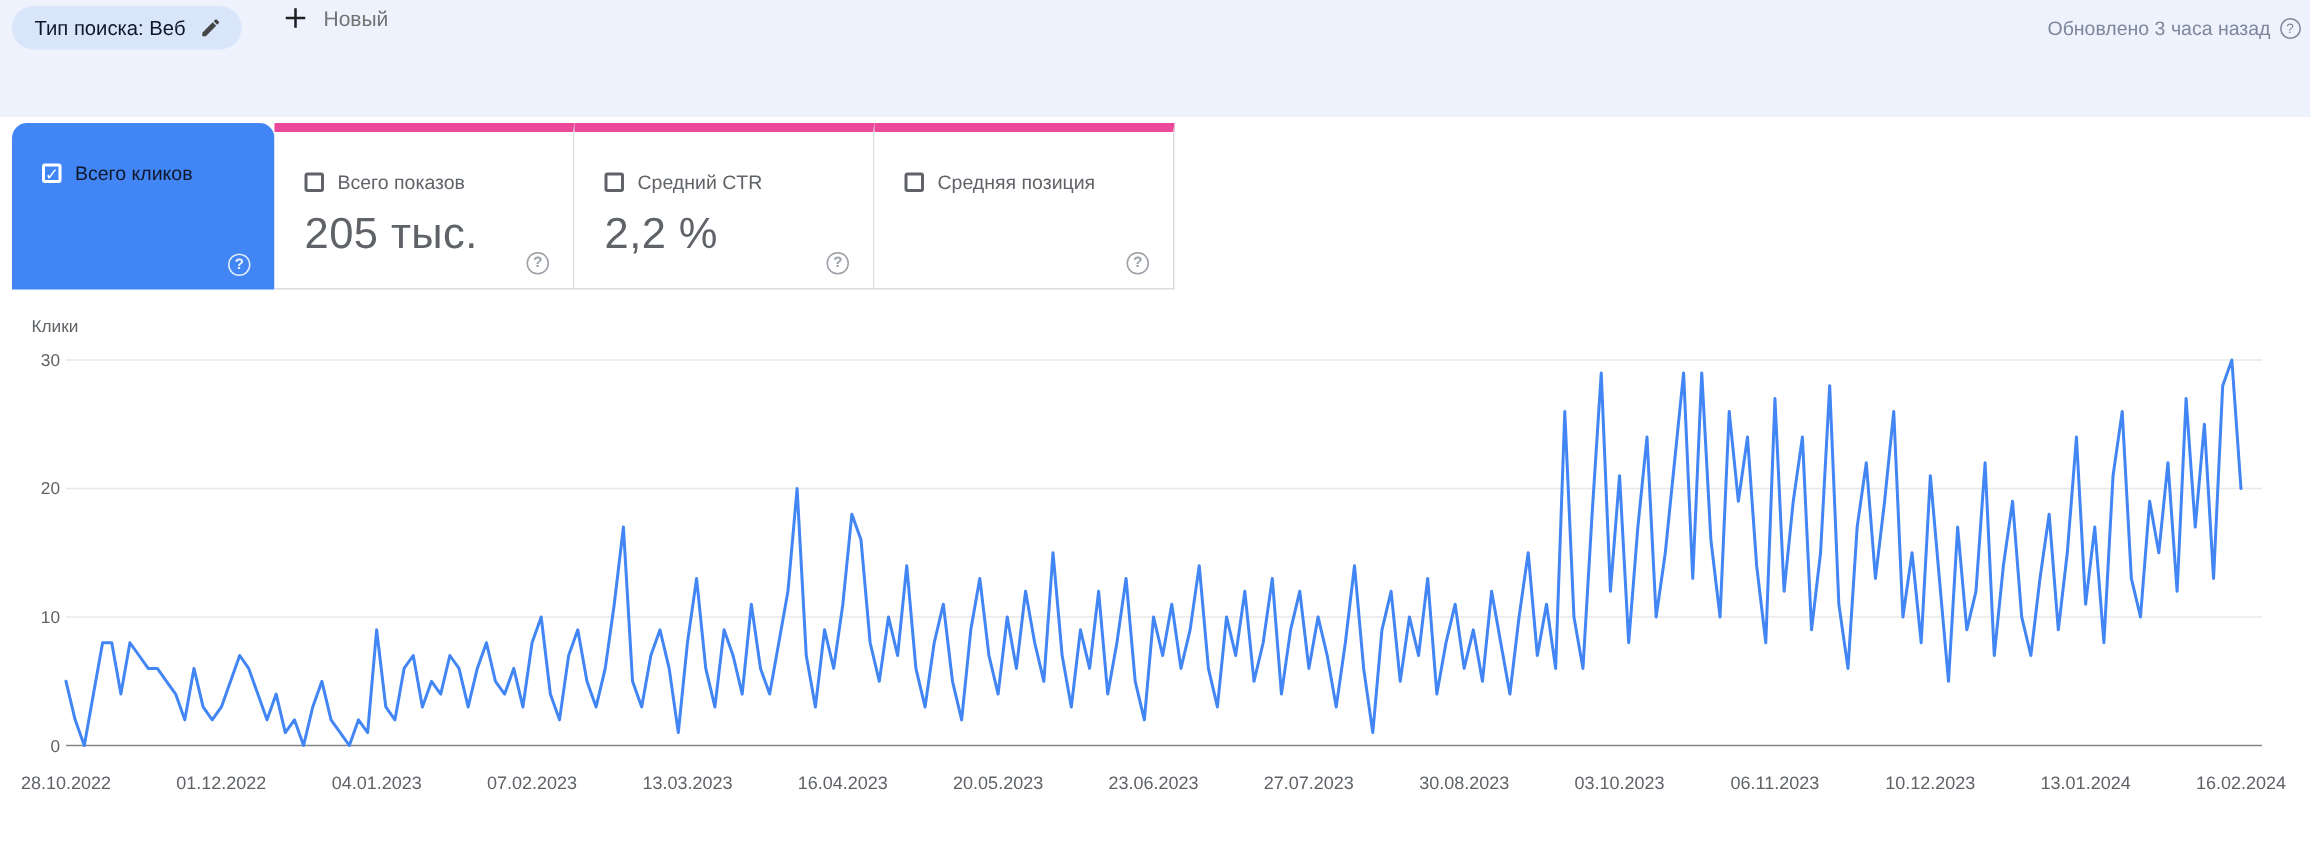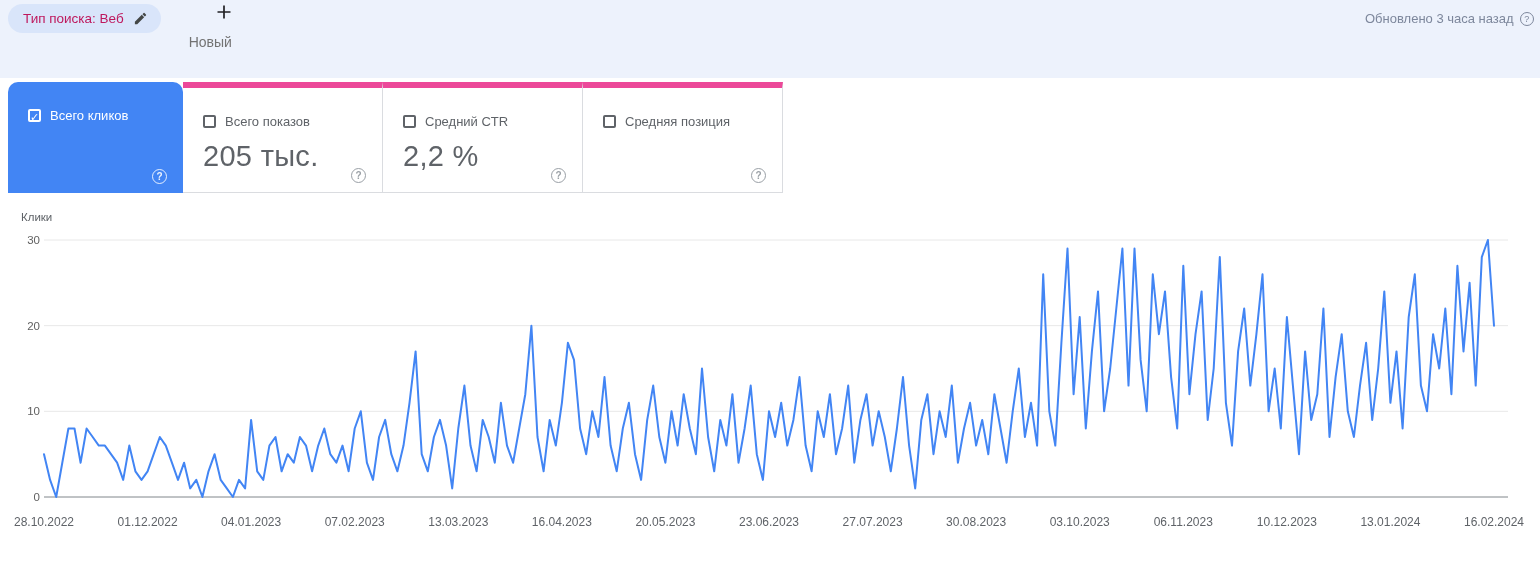--- a/index.html
+++ b/index.html
@@ -4,41 +4,41 @@
 <style>
   * { margin:0; padding:0; box-sizing:border-box; }
   html,body { width:1540px; height:562px; }
   body { font-family:"Liberation Sans","DejaVu Sans",sans-serif; background:#fff; }
   .app { position:relative; width:1540px; height:562px; overflow:hidden; background:#fff; }
 
   
   .topbar { position:absolute; left:0; top:0; width:1540px; height:78px; background:#edf2fc; }
   .filters { position:absolute; left:8px; top:4px; display:flex; align-items:center; gap:10px; }
   .chip { display:inline-flex; align-items:center; gap:9px; height:29px; padding:0 13px 0 15px;
-          background:#d9e5fa; border-radius:15px; font-size:13.5px; color:#be185d; cursor:pointer; }
+          background:#d9e5fa; border-radius:15px; font-size:13.5px; color:#0f172a; cursor:pointer; }
   .chip .pencil { display:flex; }
-  .new-btn { display:inline-flex; align-items:flex-end; gap:11px; height:29px; margin-left:8px;
-             padding:0 10px; font-size:14px; color:#737373; cursor:pointer; border-radius:4px;flex-direction:column; }
+  .new-btn { display:inline-flex; align-items:flex-start; gap:11px; height:29px; margin-left:8px;
+             padding:0 10px; font-size:14px; color:#737373; cursor:pointer; border-radius:4px; }
   .updated { position:absolute; left:1365px; top:11px; display:flex; align-items:center; gap:6px;
              font-size:13px; color:#7d879c; white-space:nowrap; }
   .mini-help { display:inline-block; width:14px; height:14px; border:1.2px solid #7d879c; border-radius:50%;
                font-size:9px; line-height:12px; text-align:center; color:#7d879c; flex:0 0 auto; }
 
   
   .cards-row { position:absolute; left:8px; top:82px; height:111px; display:flex; }
   .card { position:relative; width:200px; height:111px; background:#fff;
           border-top:6px solid #ec4899; border-bottom:1px solid #dadce0; border-right:1px solid #dadce0;
           padding:26px 14px 0 20px; cursor:pointer; }
   .card.selected { width:175px; background:#4285f4; border:none; border-radius:10px 10px 0 0; }
   .cb-row { display:flex; align-items:center; gap:9px; }
   .checkbox { width:13px; height:13px; border:2px solid #5f6368; border-radius:2px; flex:0 0 auto;
               font-size:11px; line-height:12px; text-align:center; color:#fff; font-weight:bold; }
   .card.selected .checkbox { border-color:#fff; }
   .card-label { font-size:13px; color:#5f6368; white-space:nowrap; }
-  .card.selected .card-label { color:#ffffff; }
+  .card.selected .card-label { color:#0f172a; }
   .card-value { margin-top:11px; font-size:29px; color:#5f6368; letter-spacing:.3px; white-space:nowrap; }
   .card.selected .card-value { color:#fff; font-weight:bold; }
   .help { position:absolute; right:16px; bottom:9px; width:15px; height:15px; border:1.5px solid #9aa0a6;
           border-radius:50%; font-size:10px; line-height:13px; text-align:center; color:#9aa0a6; font-weight:bold; }
   .card.selected .help { border-color:rgba(255,255,255,.85); color:rgba(255,255,255,.9); }
 
   
   #chart-svg { position:absolute; left:0; top:195px; }
   #chart-svg text { font-family:"Liberation Sans","DejaVu Sans",sans-serif; }
 </style>

